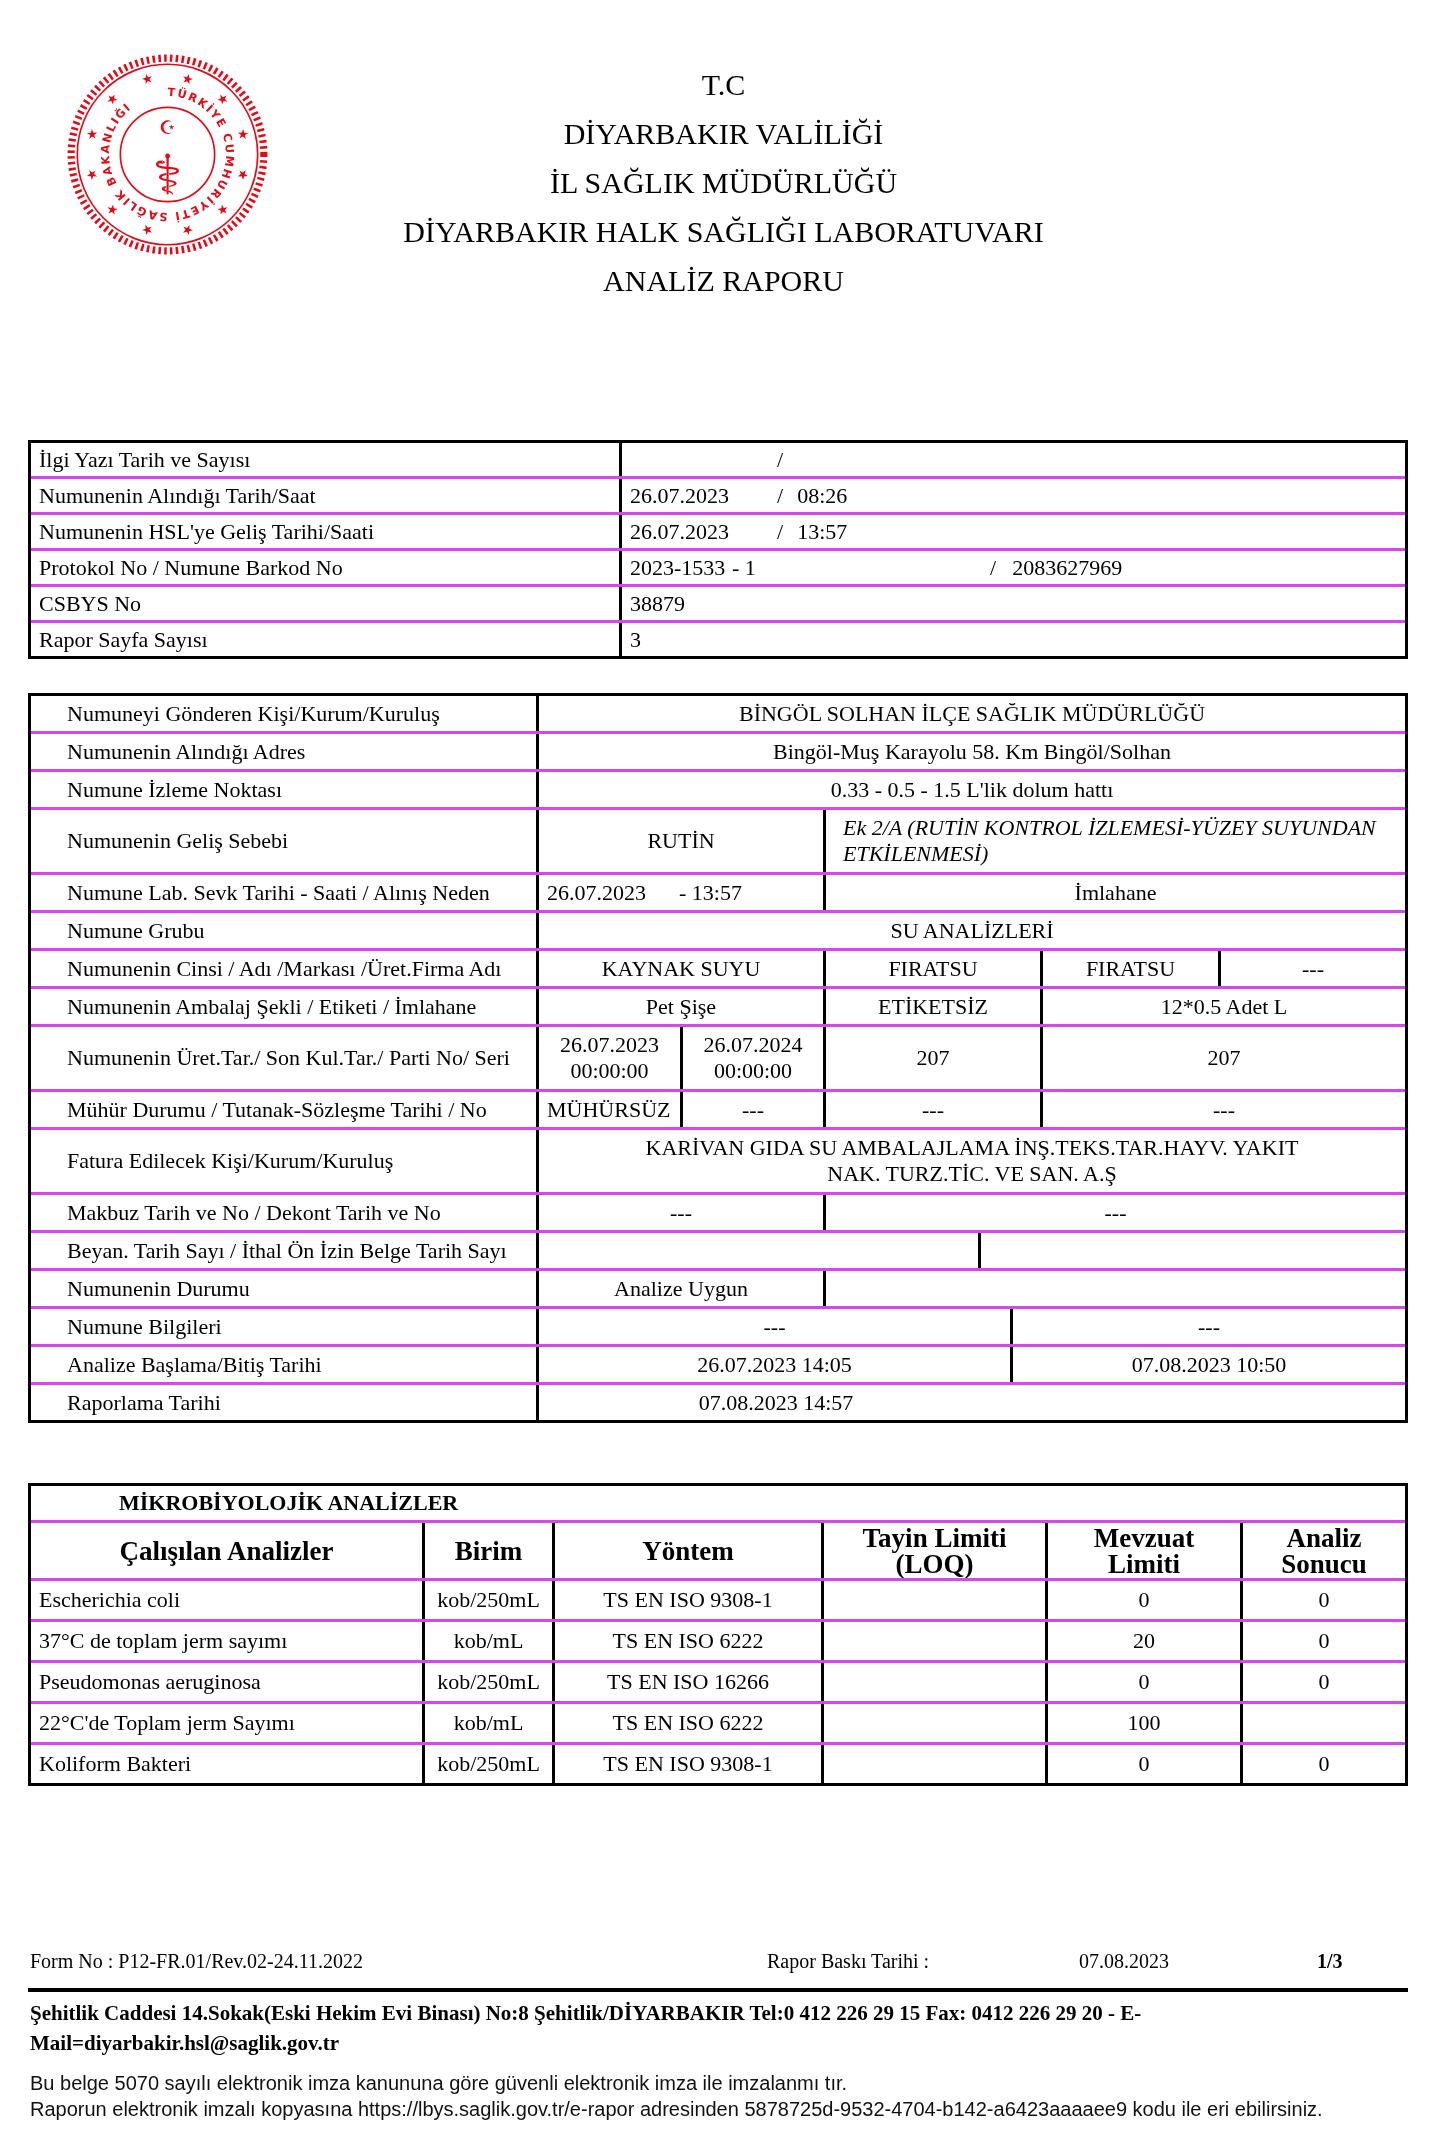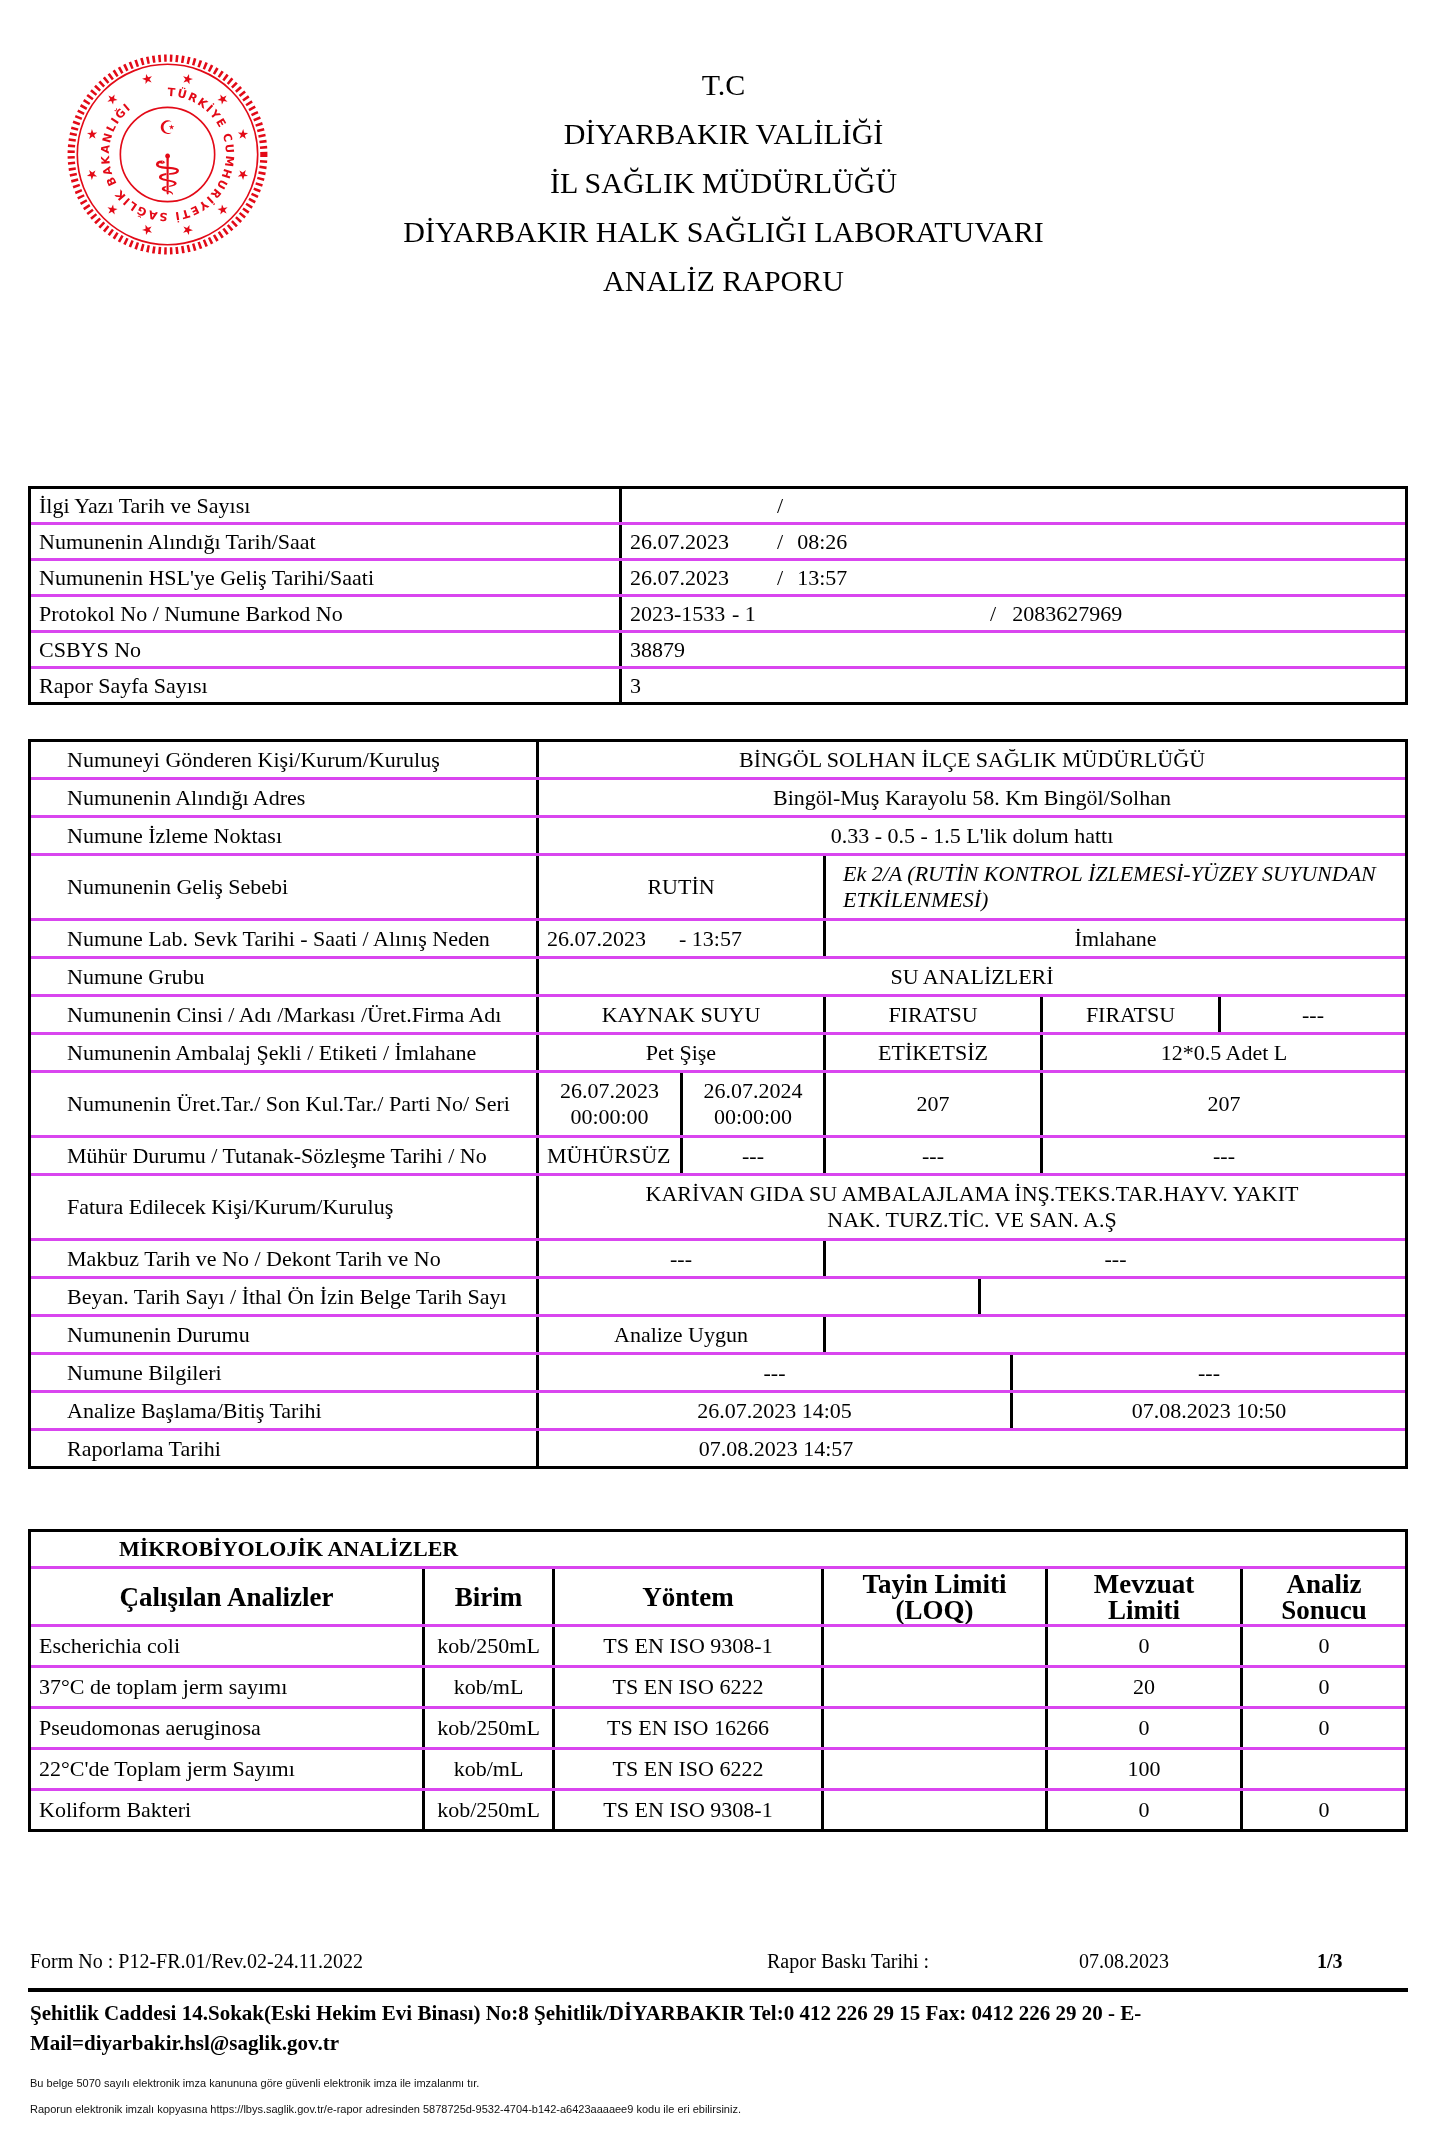--- a/index.html
+++ b/index.html
@@ -6,21 +6,21 @@
   .page{position:relative;width:1447px;height:2129px;background:#fff;overflow:hidden;
         font-family:"Liberation Serif","DejaVu Serif",serif;color:#000;}
 
   
   .logo{position:absolute;left:65px;top:52px;width:205px;height:205px;}
   .titles{position:absolute;left:0;top:60px;width:100%;text-align:center;
           font-weight:400;font-size:30px;}
   .titles div{height:49px;line-height:49px;}
 
   
-  .tbl{position:absolute;left:28px;width:1380px;border:3px solid #000;background:#fff;box-sizing:border-box;margin-top:46px;}
+  .tbl{position:absolute;left:28px;width:1380px;border:3px solid #000;background:#fff;box-sizing:border-box;}
   .trow{display:flex;border-top:3px solid #d946ef;}
   .trow:first-child{border-top:none;}
   .tc{border-left:3px solid #000;display:flex;align-items:center;padding:0 8px;
       font-size:22px;box-sizing:border-box;overflow:hidden;line-height:26px;}
   .tc:first-child{border-left:none;}
   .ctr{justify-content:center;text-align:center;}
   .flex1{flex:1 1 auto;}
   .h33{height:33px}.h35{height:35px}.h62{height:62px}.h34{height:34px}.h55{height:55px}.h38{height:38px}
 
   .t1{top:440px}.t2{top:693px}.t3{top:1483px}
@@ -51,21 +51,21 @@
 
   
   .fnrow{position:absolute;top:1950px;left:28px;width:1380px;height:30px;font-size:20px;}
   .fn-label{position:absolute;left:2px;top:0;}
   .rb-label{position:absolute;left:739px;top:0;}
   .rb-date{position:absolute;left:1016px;top:0;margin-left:35px;}
   .rb-page{position:absolute;left:1289px;top:0;font-weight:700;}
   .rule{position:absolute;top:1988px;left:28px;width:1380px;height:4px;background:#000;}
   .addr{position:absolute;top:1998px;left:30px;width:1390px;font-weight:700;font-size:21px;line-height:30px;}
   .notes{position:absolute;top:2070px;left:30px;width:1400px;
-         font-family:"Liberation Sans","DejaVu Sans",sans-serif;font-size:11px;line-height:26px;color:#111;}
+         font-family:"Liberation Sans","DejaVu Sans",sans-serif;font-size:20px;line-height:26px;color:#111;}
 </style>
 </head>
 <body>
 
 <div class="page">
 
   <svg class="logo" viewBox="0 0 200 200">
     <g fill="none" stroke="#e30a17">
       <circle cx="100" cy="100" r="94" stroke-width="7" stroke-dasharray="2.5 3.2"></circle>
       <circle cx="100" cy="100" r="88" stroke-width="1.6"></circle>

